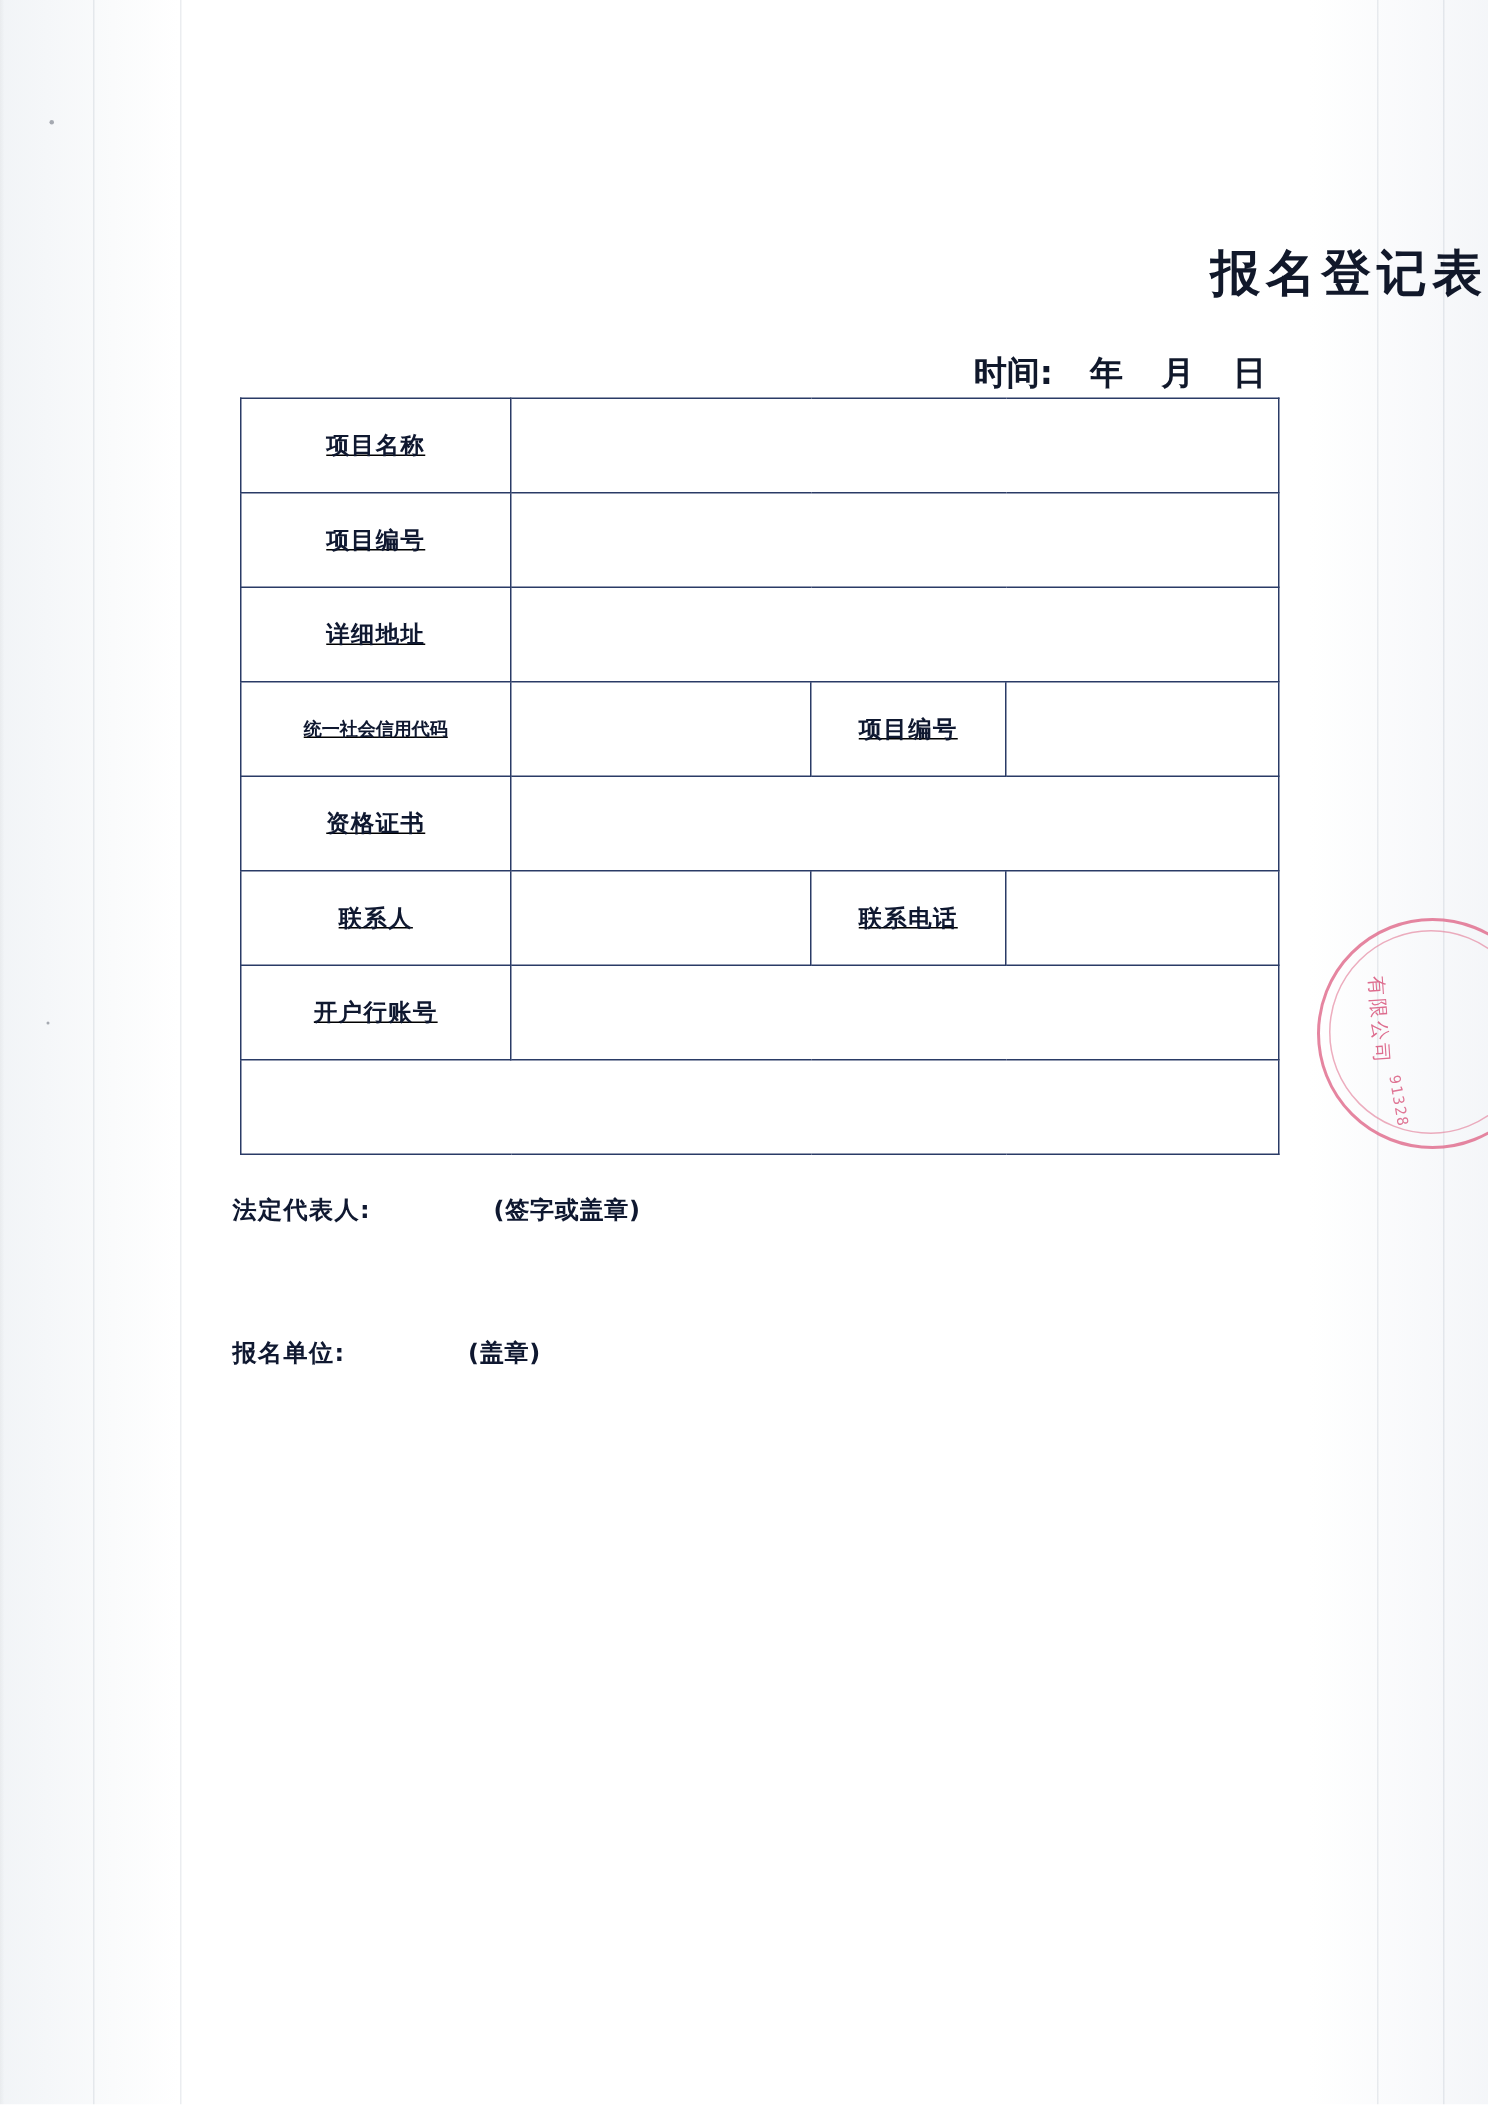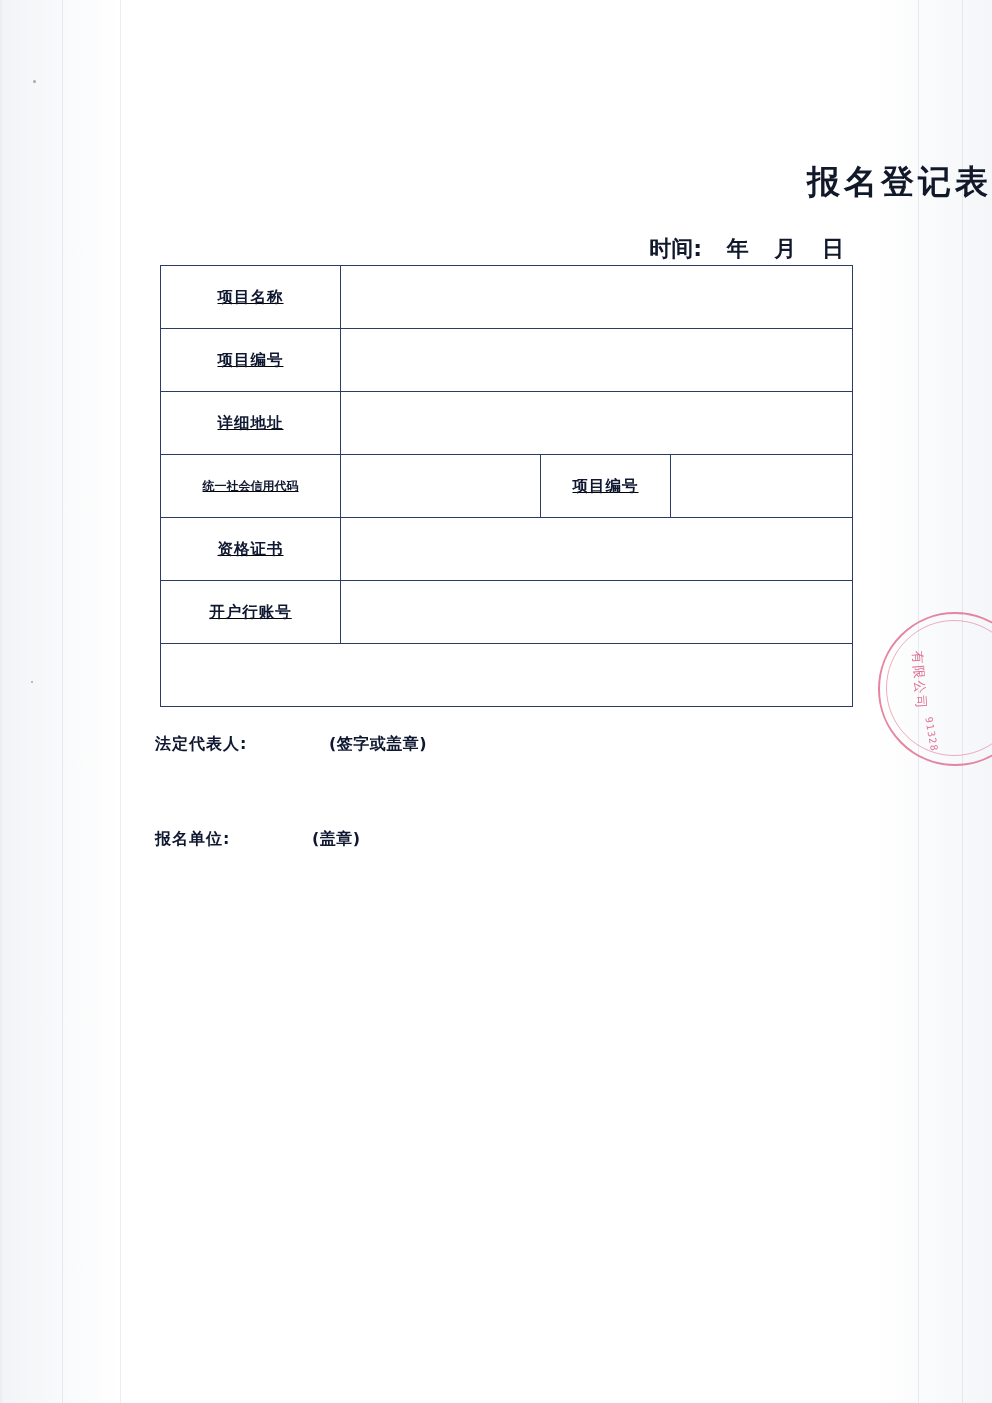--- a/index.html
+++ b/index.html
@@ -221,20 +221,26 @@
       </tr>
       <tr>
         <td class="lbl-cell narrow">统一社会信用代码</td>
         <td class="val-cell"></td>
         <td class="lbl-cell">项目编号</td>
         <td class="val-cell"></td>
       </tr>
       <tr>
         <td class="lbl-cell">资格证书</td>
         <td class="val-cell" colspan="3"></td>
+      </tr>
+      <tr>
+        <td class="lbl-cell">联系人</td>
+        <td class="val-cell"></td>
+        <td class="lbl-cell">联系电话</td>
+        <td class="val-cell"></td>
       </tr>
       <tr>
         <td class="lbl-cell">开户行账号</td>
         <td class="val-cell" colspan="3"></td>
       </tr>
       <tr>
         <td class="sign-cell" colspan="4">
           <div class="sign-row r1">
             <span>法定代表人:</span>
             <span class="note">(签字或盖章)</span>

